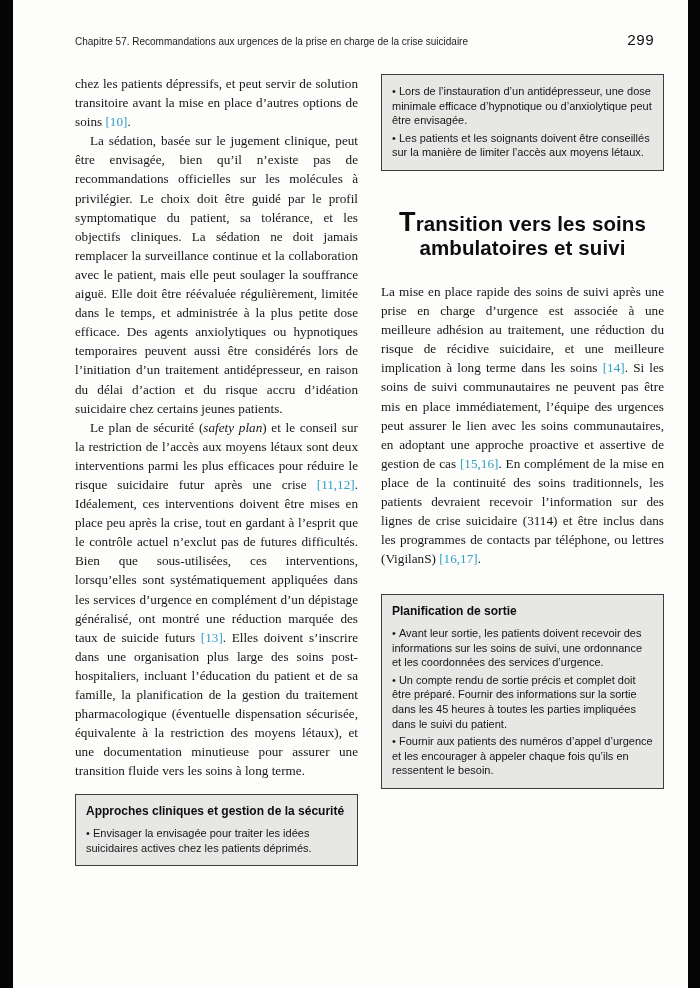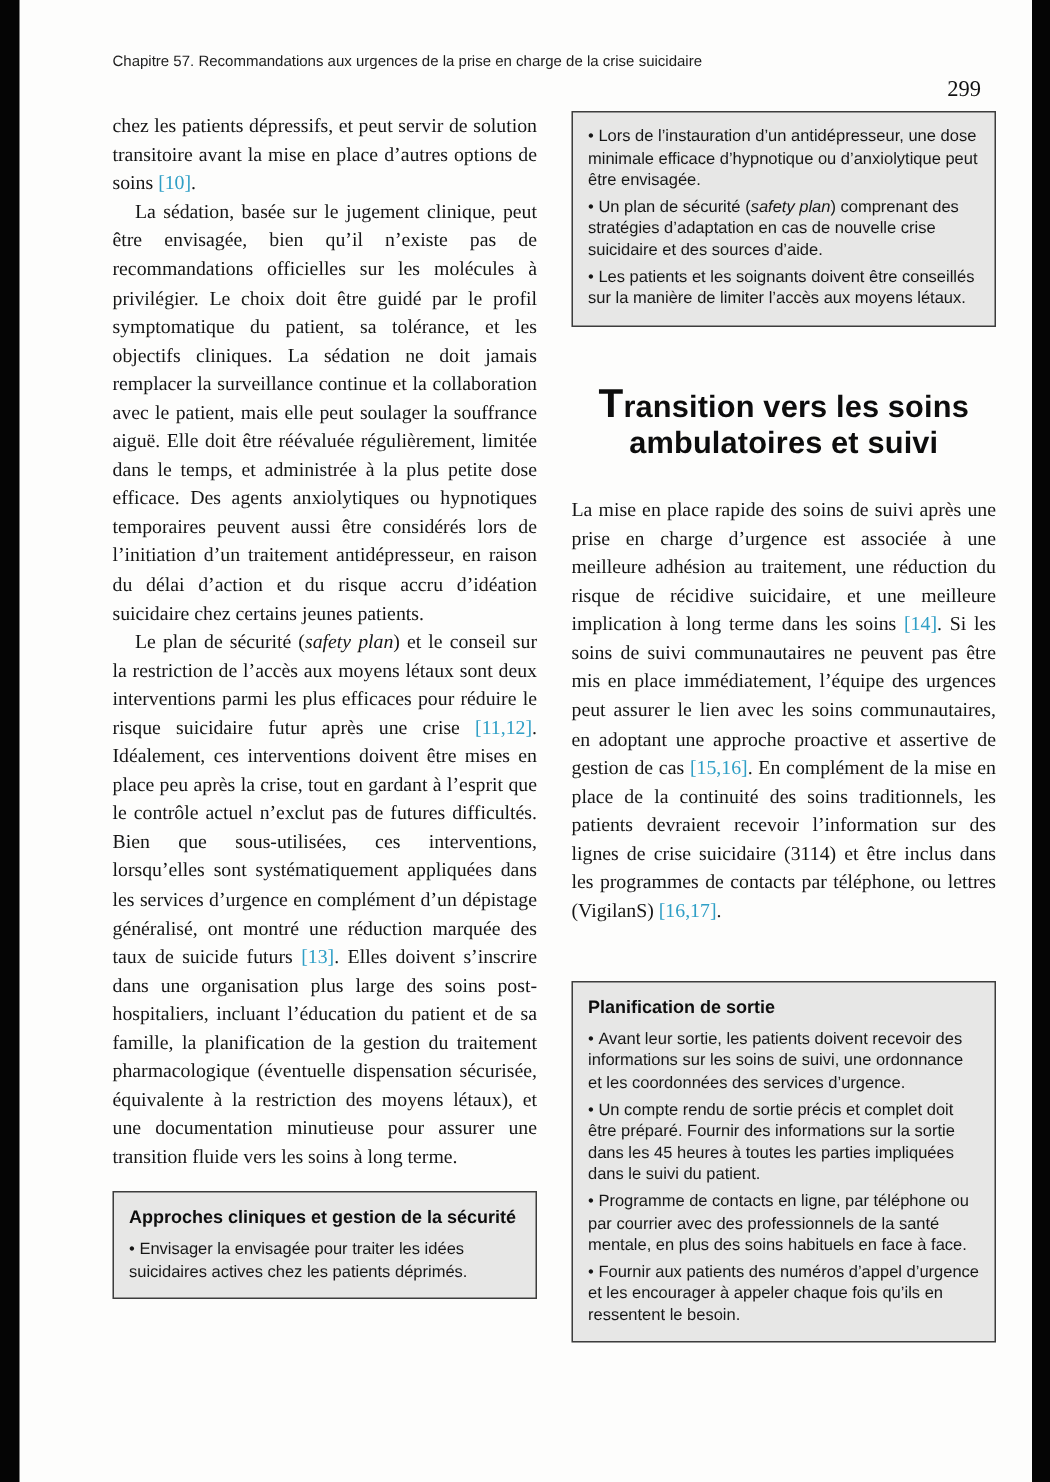--- a/index.html
+++ b/index.html
@@ -22,22 +22,22 @@
   .header { position: absolute; top: 33px; left: 75px; width: 581px; height: 20px; }
   .header .chapter {
     position: absolute; left: 0; right: 52px; top: 3px;
     text-align: left;
     font-family: "Liberation Sans", sans-serif;
     font-size: 10px; color: #1d1d1d;
     white-space: nowrap; overflow: hidden;
   }
   .header .pagenum {
     position: absolute; right: 2px; top: 0;
-    font-family: Liberation Serif, serif;
-    font-size: 15px; color: #111; margin-top: 19px;
+    font-family: Liberation Mono, monospace;
+    font-size: 15px; color: #111;
   }
 
   
   .col {
     position: absolute; top: 74px; width: 283px;
     font-size: 13.2px; line-height: 19.1px;
     text-align: justify;
     hyphens: auto;
   }
   .col.left  { left: 75px; }
@@ -59,21 +59,21 @@
     text-align: left;
     hyphens: none;
   }
   .gbox .btitle { font-weight: bold; font-size: 12px; margin: 0 0 7px 0; color: #0e0e0e; }
   .gbox ul { margin: 0; padding: 0; list-style: none; }
   .gbox li { margin: 0 0 3px 0; }
   .gbox li:last-child { margin-bottom: 0; }
   .gbox li::before { content: "\2022\00a0"; }
 
   .security-box { margin-top: 14px; }
-  .discharge-box { margin-top: 38px; }
+  .discharge-box { margin-top: 26px; }
 
   
   h2.section {
     font-family: "Liberation Sans", sans-serif;
     font-weight: bold;
     font-size: 20.5px; line-height: 24px;
     letter-spacing: 0.1px;
     margin: 39px 0 22px 0;
     text-align: center;
     color: #0d0d0d;
@@ -107,32 +107,30 @@
     </ul>
   </section>
 
 </div>
 
 <div class="col right">
 
   <section class="gbox">
     <ul>
       <li>Lors de l’instauration d’un antidépresseur, une dose minimale efficace d’hypnotique ou d’anxiolytique peut être envisagée.</li>
-      <li><span>Un plan de sécurité (</span><span class="it">safety plan</span><span>) comprenant des stratégies d’adaptation en cas de nouvelle crise suicidaire et des sources d’aide.</span></li>
       <li>Les patients et les soignants doivent être conseillés sur la manière de limiter l’accès aux moyens létaux.</li>
     </ul>
   </section>
 
   <h2 class="section">Transition vers les soins ambulatoires et suivi</h2>
 
   <p><span>La mise en place rapide des soins de suivi après une prise en charge d’urgence est associée à une meilleure adhésion au traitement, une réduction du risque de récidive suicidaire, et une meilleure implication à long terme dans les soins </span><span class="cite">[14]</span><span>. Si les soins de suivi communautaires ne peuvent pas être mis en place immédiatement, l’équipe des urgences peut assurer le lien avec les soins communautaires, en adoptant une approche proactive et assertive de gestion de cas </span><span class="cite">[15,16]</span><span>. En complément de la mise en place de la continuité des soins traditionnels, les patients devraient recevoir l’information sur des lignes de crise suicidaire (3114) et être inclus dans les programmes de contacts par téléphone, ou lettres (VigilanS) </span><span class="cite">[16,17]</span><span>.</span></p>
 
   <section class="gbox discharge-box">
     <div class="btitle">Planification de sortie</div>
     <ul>
       <li>Avant leur sortie, les patients doivent recevoir des informations sur les soins de suivi, une ordonnance et les coordonnées des services d’urgence.</li>
       <li>Un compte rendu de sortie précis et complet doit être préparé. Fournir des informations sur la sortie dans les 45 heures à toutes les parties impliquées dans le suivi du patient.</li>
-      <li>Programme de contacts en ligne, par téléphone ou par courrier avec des professionnels de la santé mentale, en plus des soins habituels en face à face.</li>
       <li>Fournir aux patients des numéros d’appel d’urgence et les encourager à appeler chaque fois qu’ils en ressentent le besoin.</li>
     </ul>
   </section>
 
 </div>
 
 </body></html>

